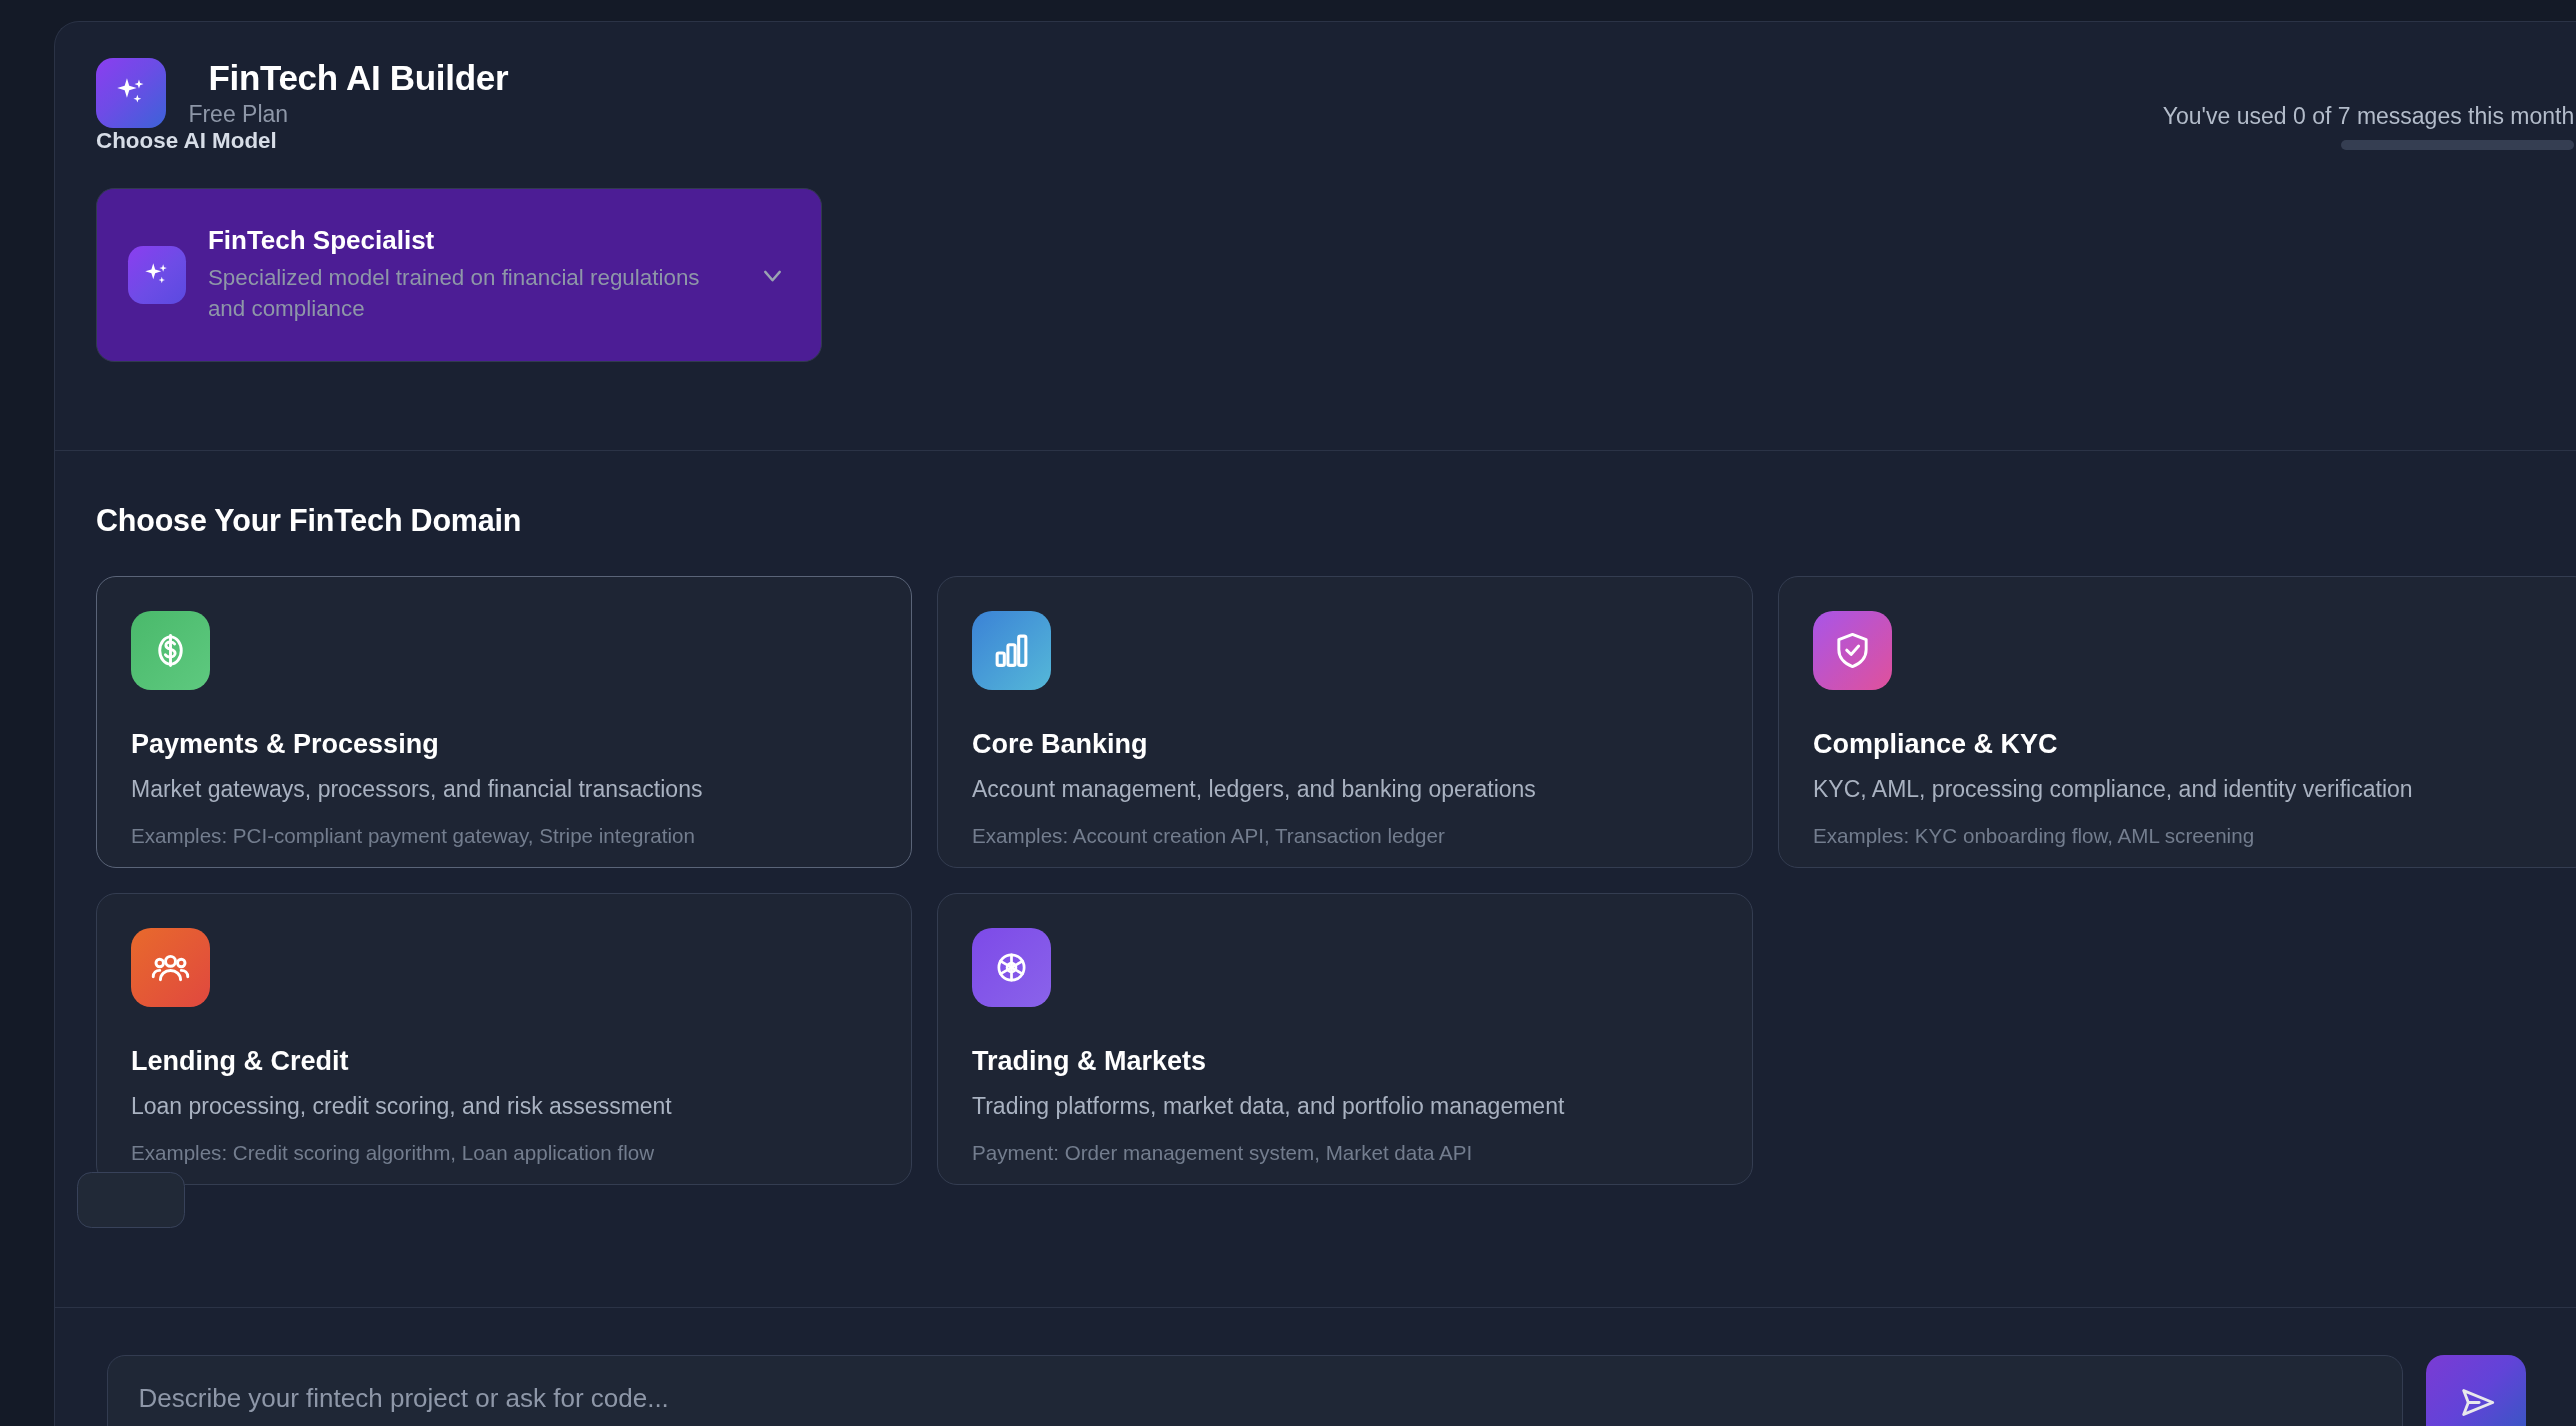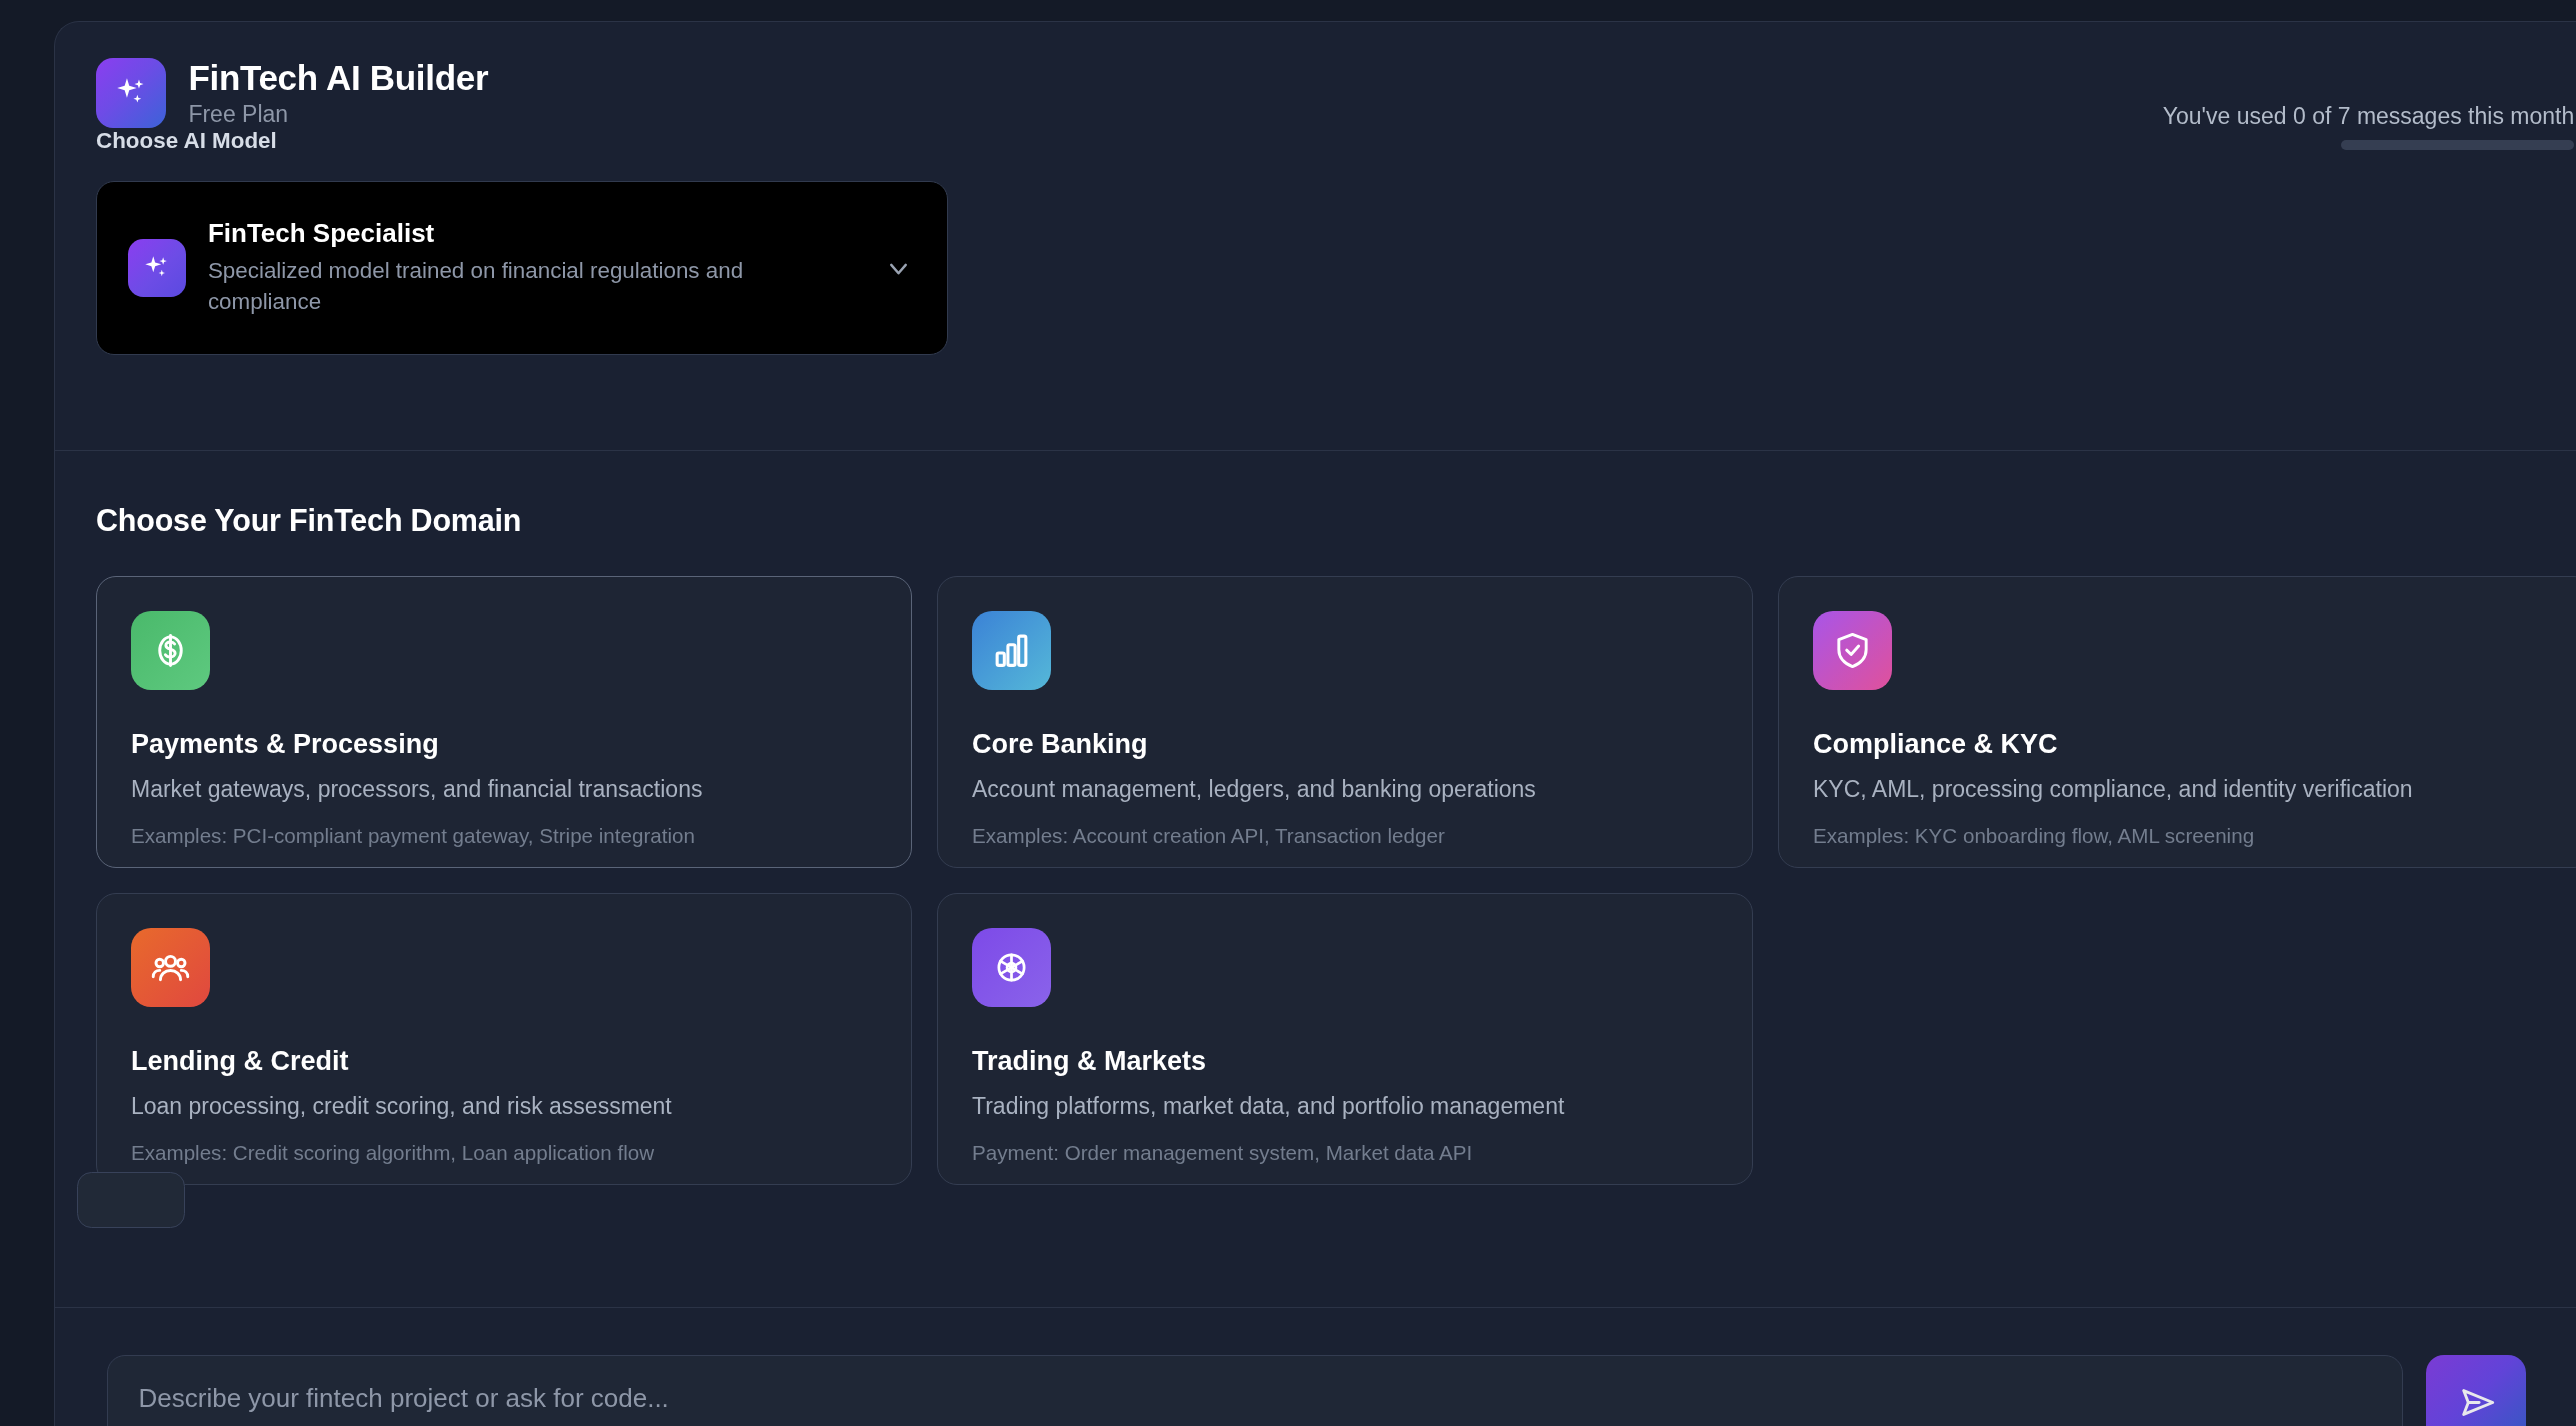--- a/index.html
+++ b/index.html
@@ -40,21 +40,21 @@
   .brand-logo {
     width: 70px; height: 70px;
     border-radius: 17px;
     background: linear-gradient(135deg, #8b3ef0 0%, #6d4ce6 45%, #3b63d8 100%);
     display: flex; align-items: center; justify-content: center;
     flex: none;
   }
 
   .brand-text { display: flex; flex-direction: column; gap: 3.6px; }
   .brand-title {
-    font-size: 35px; font-weight: bold; color: #ffffff; letter-spacing: -0.3px;
+    font-size: 35px; font-weight: bold; color: #ffffff; letter-spacing: -0.3px; margin-left: 20px;
   }
   .brand-plan { font-size: 23px; color: #8e97a8; }
 
   .usage-block {
     position: absolute;
     right: 1.8px; top: 81px;
     width: 502px;
     text-align: right;
   }
   .usage-text {
@@ -67,23 +67,23 @@
     background: #353e52;
     overflow: hidden;
   }
   .usage-fill { height: 100%; background: #6d4ce6; border-radius: 5.4px; }
 
   .model-label {
     font-size: 22.4px; font-weight: bold; color: #d7dde7;
   }
 
   .model-card {
-    margin-top: 27px;
-    width: 852px; height: 174px;
-    background: #000000;
+    margin-top: 34px;
+    width: 726px; height: 174px;
+    background: #4c1d95;
     border: 0.9px solid #313a4e;
     border-radius: 18px;
     display: flex; align-items: center;
     padding: 0 29px 0 30.5px;
     gap: 22.4px;
   }
   .model-icon {
     width: 58px; height: 58px;
     border-radius: 15.2px;
     background: linear-gradient(135deg, #8b3ef0 0%, #6d4ce6 55%, #5a4ae0 100%);

